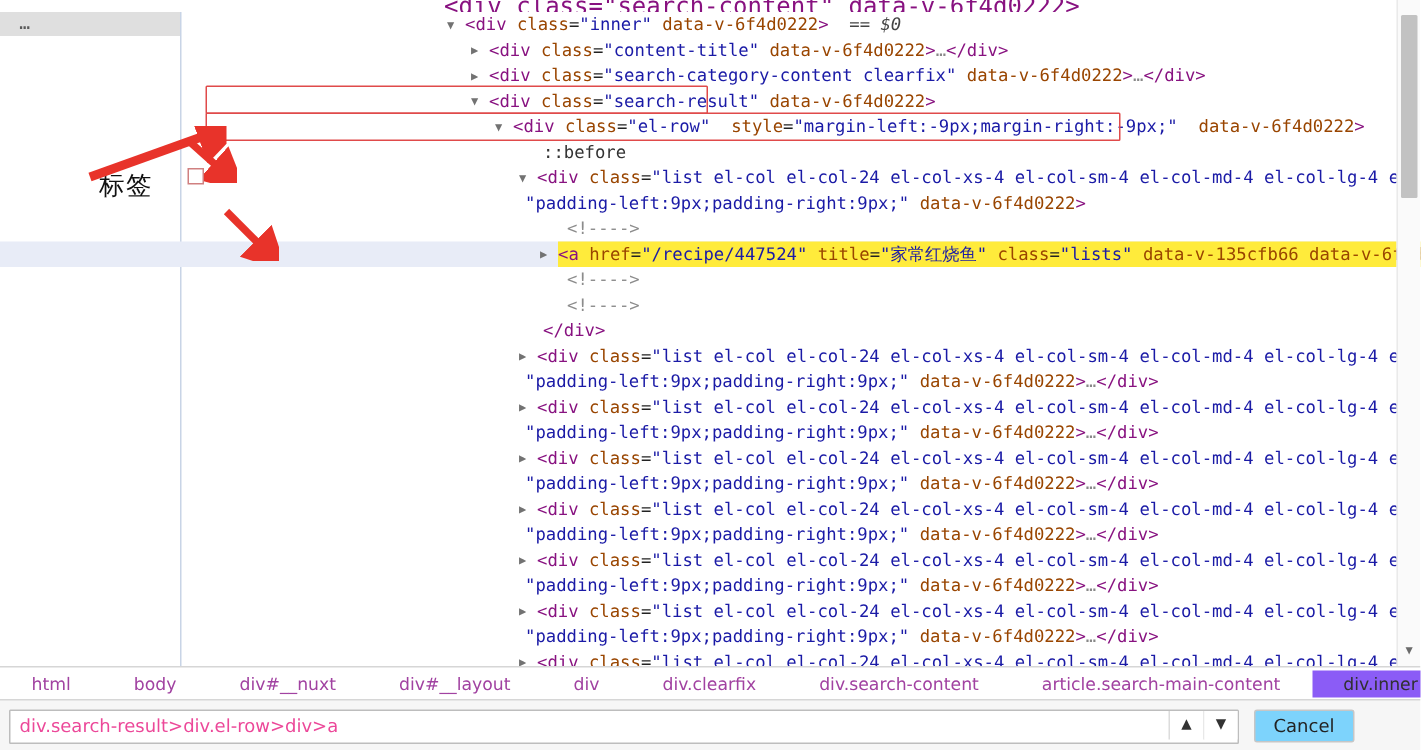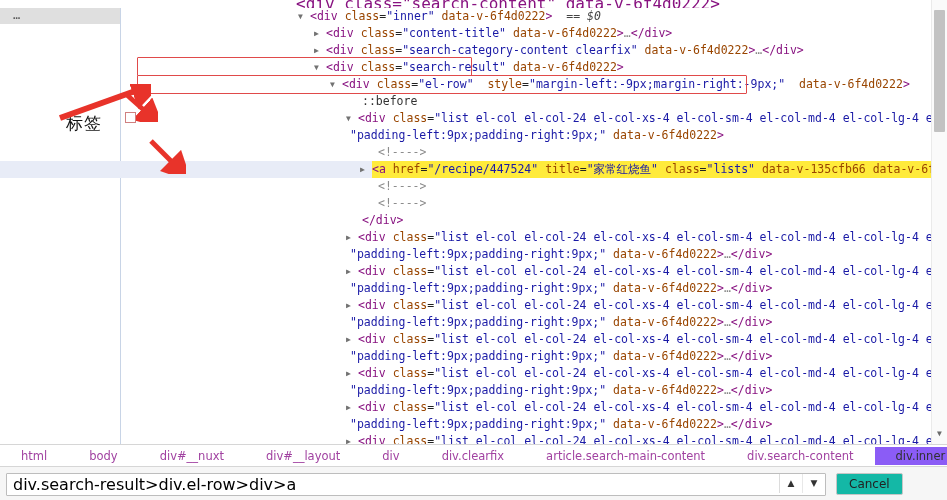--- a/index.html
+++ b/index.html
@@ -122,40 +122,40 @@
     background:#f6f6f6;border-top:1px solid #d6d6d6;
     display:flex;align-items:center;
     font-family:"DejaVu Sans","Liberation Sans",sans-serif;
   }
   .find-input{
     margin-left:6px;flex:0 0 auto;width:818px;height:21px;
     background:#ffffff;border:1px solid #bdbdbd;border-radius:1px;
     display:flex;align-items:center;position:relative;
   }
   .find-input .value{
-    padding-left:6px;font-size:16px;color:#000000;
+    padding-left:6px;font-size:12px;color:#ec4899;
     font-family:"DejaVu Sans","Liberation Sans",sans-serif;
   }
   .find-count{
     position:absolute;right:56px;top:3px;
     font-size:12px;color:#8a8a8a;margin-top:44px;
   }
   .nav-btns{
     position:absolute;right:0;top:0;height:19px;display:flex;
     border-left:1px solid #dcdcdc;
   }
   .nav-btn{
     width:22px;height:19px;display:flex;align-items:center;
     justify-content:center;color:#333;font-size:9px;
     border-right:1px solid #e8e8e8;background:#fff;
   }
   .nav-btn:last-child{border-right:none;}
   .cancel-btn{
     margin-left:10px;padding:3px 12px;font-size:12px;color:#222;
-    background:#14b8a6;border:1px solid #c6c6c6;border-radius:2px;
+    background:#7dd3fc;border:1px solid #c6c6c6;border-radius:2px;
   }
 
   .hl-yellow{background:#ffeb3b;}
 </style>
 </head>
 <body>
 
 <div class="app">
 
   <div class="tree-pane">
@@ -211,22 +211,22 @@
   <div class="marker-box" style="top: 112px;"></div>
     </div>
 
   <div class="crumbbar" id="crumbbar">
       <span class="crumb">html</span>
       <span class="crumb">body</span>
       <span class="crumb">div#__nuxt</span>
       <span class="crumb">div#__layout</span>
       <span class="crumb">div</span>
       <span class="crumb">div.clearfix</span>
+      <span class="crumb">div.search-content</span>
       <span class="crumb">article.search-main-content</span>
-      <span class="crumb">div.search-content</span>
       <span class="crumb active">div.inner</span>
     </div>
 
   <div class="findbar">
     <div class="find-input">
       <span class="value">div.search-result&gt;div.el-row&gt;div&gt;a</span>
       <span class="find-count">1 of 40</span>
       <span class="nav-btns">
         <span class="nav-btn">▲</span>
         <span class="nav-btn">▼</span>

